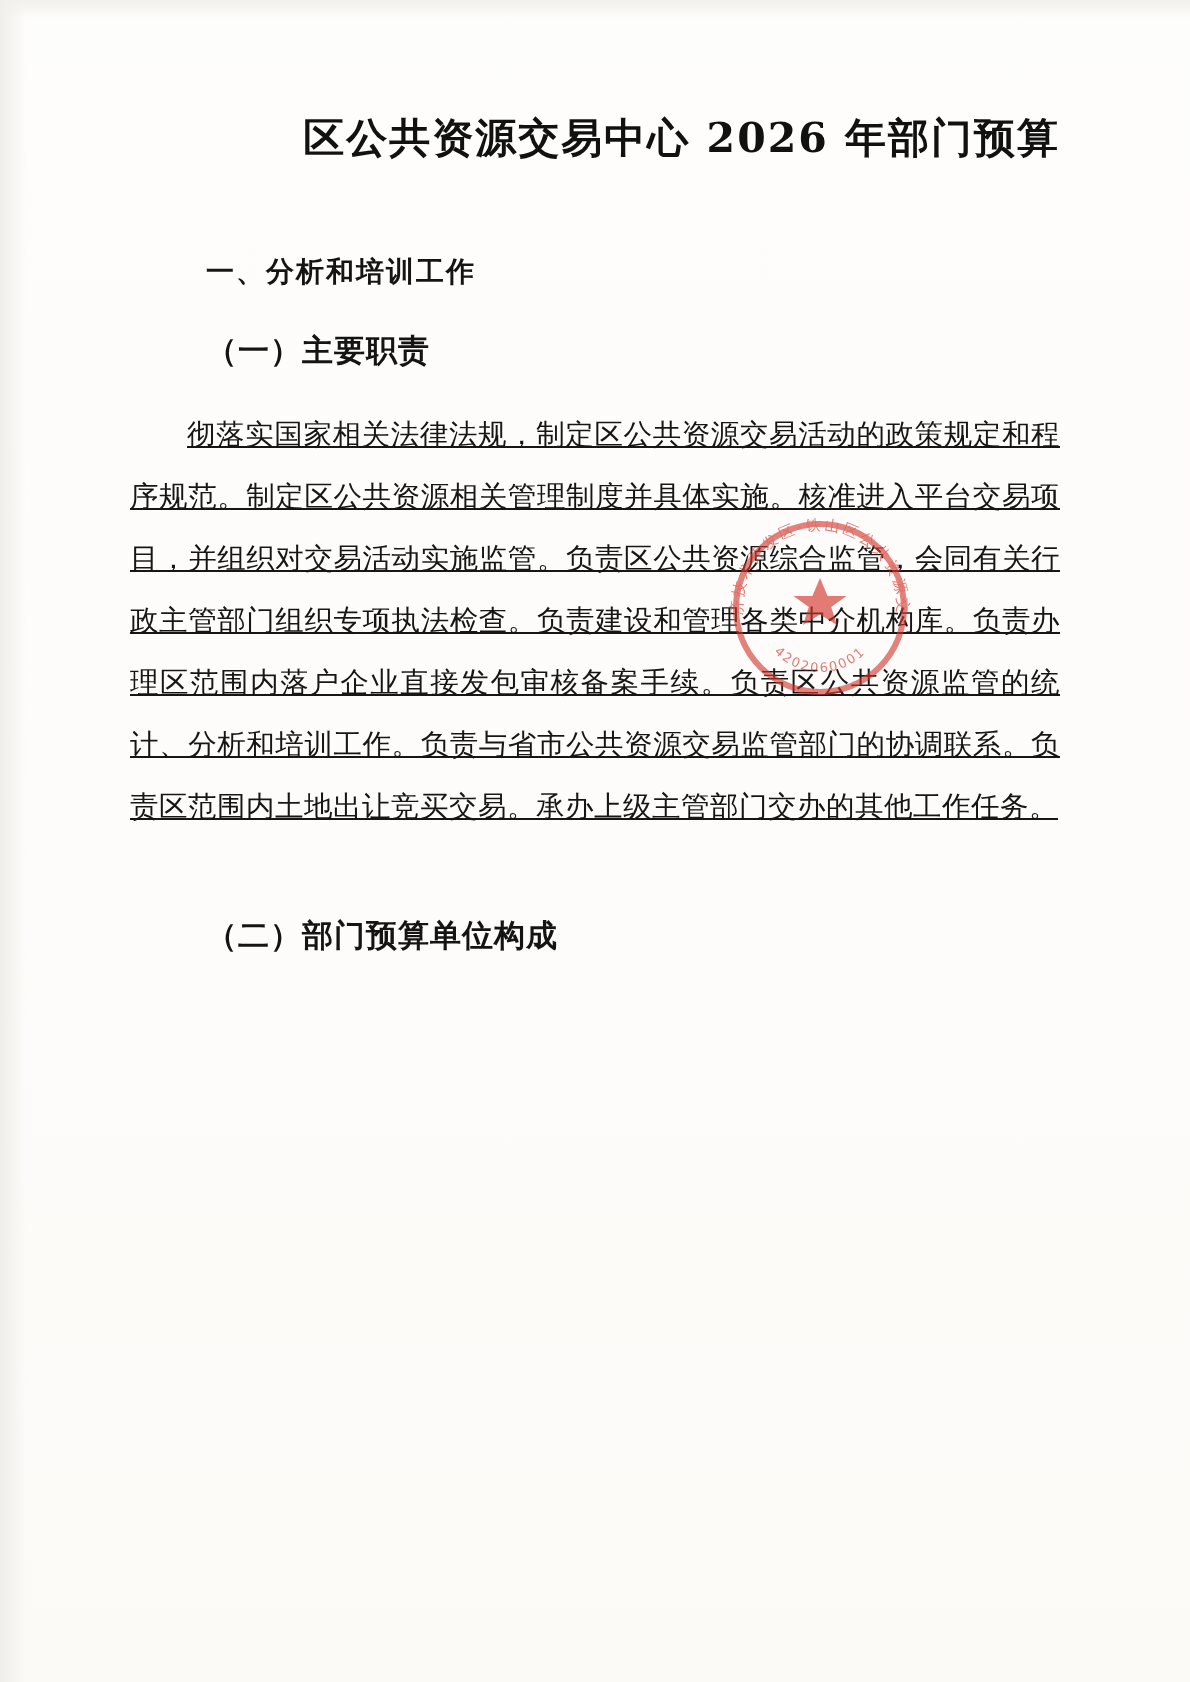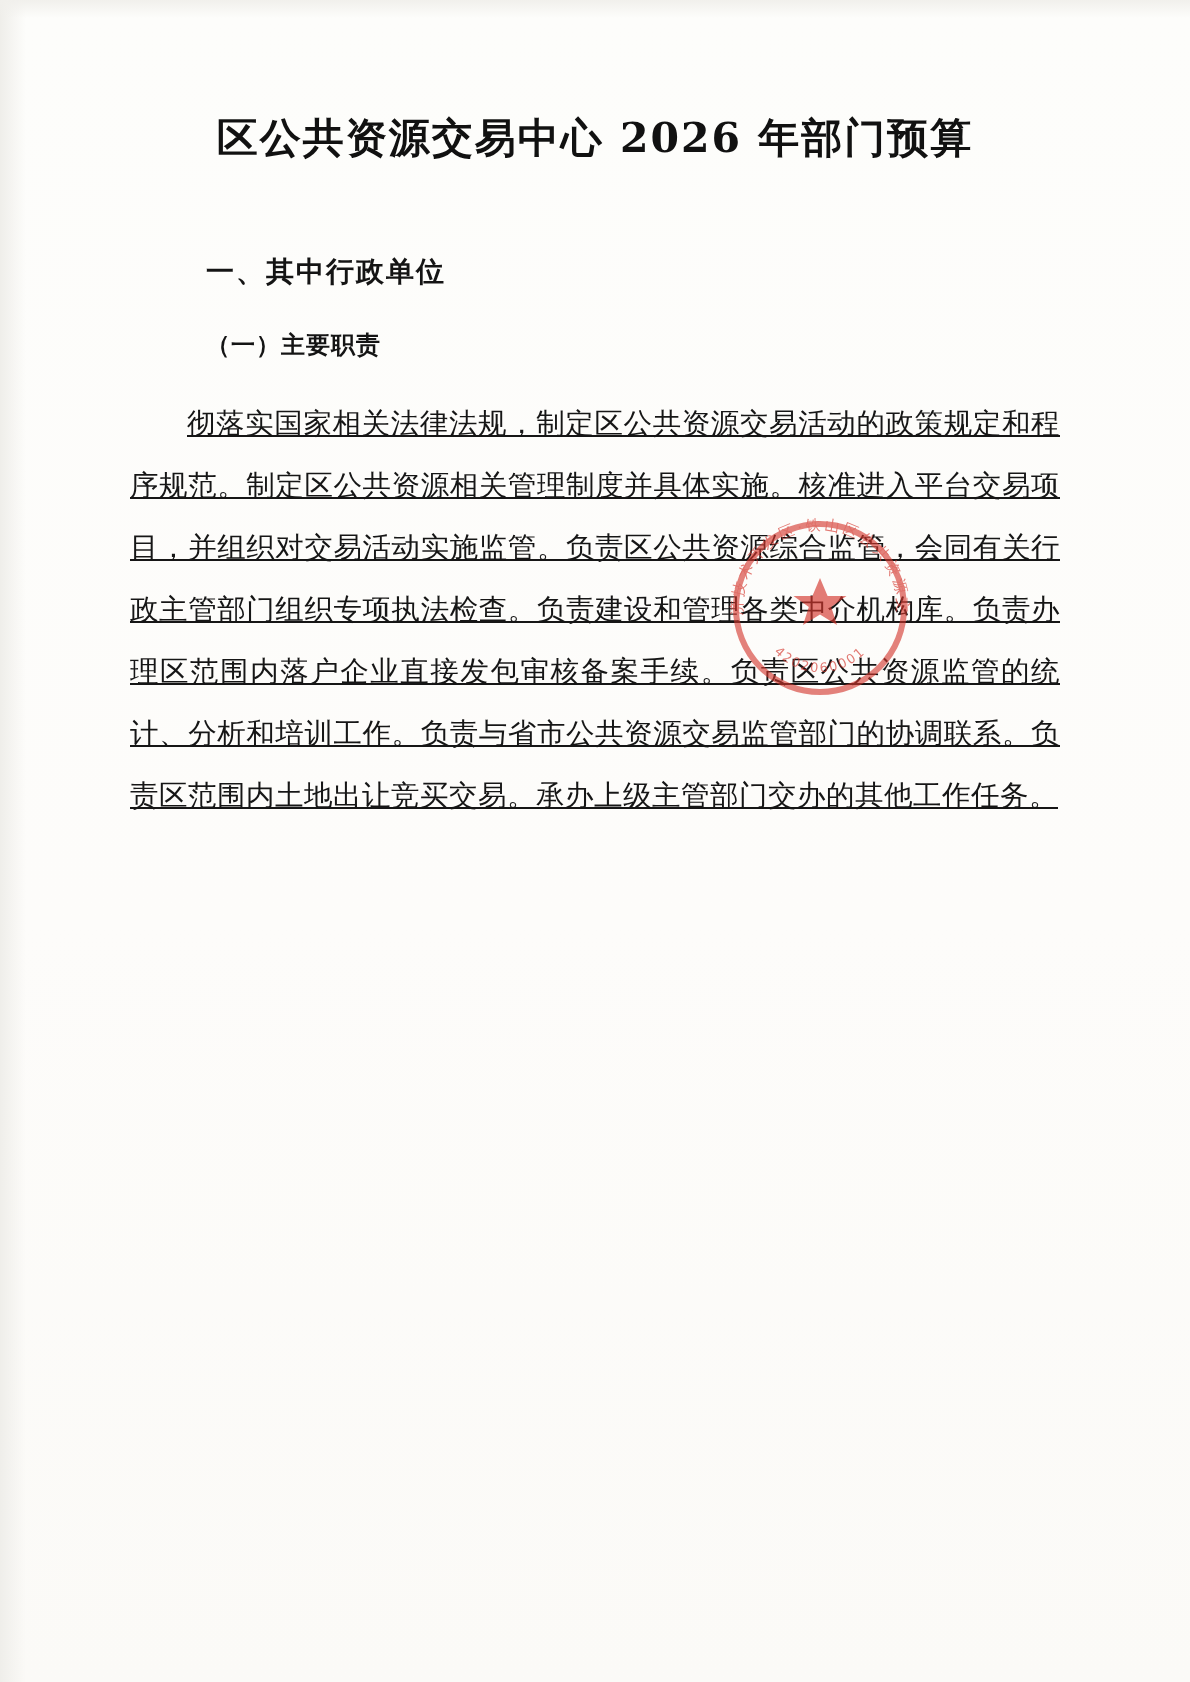--- a/index.html
+++ b/index.html
@@ -38,37 +38,37 @@
   .content {
     position: absolute;
     left: 130px;
     top: 110px;
     width: 930px;
   }
   .doc-title {
     font-family: "DejaVu Serif", "Liberation Serif", serif;
     font-size: 41px;
     font-weight: 700;
-    text-align: center;
+    text-align: right;
     letter-spacing: 2px;
     color: #111;
     margin: 0 0 84px 0;
     line-height: 1.4;
   }
   .h-section {
     font-size: 28px;
     font-weight: 600;
     letter-spacing: 2px;
     color: #141414;
     margin: 0 0 34px 0;
     padding-left: 76px;
     line-height: 1.5;
   }
   .h-sub {
-    font-size: 24px;
+    font-size: 31px;
     font-weight: 600;
     letter-spacing: 1px;
     color: #141414;
     margin: 16px 0 30px 0;
     padding-left: 76px;
     line-height: 1.5;
   }
   .para {
     font-size: 28.5px;
     line-height: 62px;
@@ -101,28 +101,29 @@
 <body>
 
 <div class="page">
   <div class="scan-edge-left"></div>
   <div class="scan-edge-top"></div>
 
   <div class="content">
 
     <h1 class="doc-title">区公共资源交易中心 2026 年部门预算</h1>
 
-    <h2 class="h-section">一、其中行政单位</h2>
+    <h2 class="h-section">一、分析和培训工作</h2>
 
     <h3 class="h-sub">（一）主要职责</h3>
 
     <p class="para">彻落实国家相关法律法规，制定区公共资源交易活动的政策规定和程序规范。制定区公共资源相关管理制度并具体实施。核准进入平台交易项目，并组织对交易活动实施监管。负责区公共资源综合监管，会同有关行政主管部门组织专项执法检查。负责建设和管理各类中介机构库。负责办理区范围内落户企业直接发包审核备案手续。负责区公共资源监管的统计、分析和培训工作。负责与省市公共资源交易监管部门的协调联系。负责区范围内土地出让竞买交易。承办上级主管部门交办的其他工作任务。</p>
 
     <div class="block-spacer"></div>
 
+    <h3 class="h-sub">（二）部门预算单位构成</h3>
 
 
   </div>
 
   <div class="seal">
     <svg width="200" height="200" viewBox="0 0 200 200" aria-hidden="true">
       <defs>
         <path id="sealArcTop" d="M 22,100 A 78,78 0 1 1 178,100" fill="none"></path>
         <path id="sealArcBottom" d="M 36,100 A 64,64 0 0 0 164,100" fill="none"></path>
       </defs>

